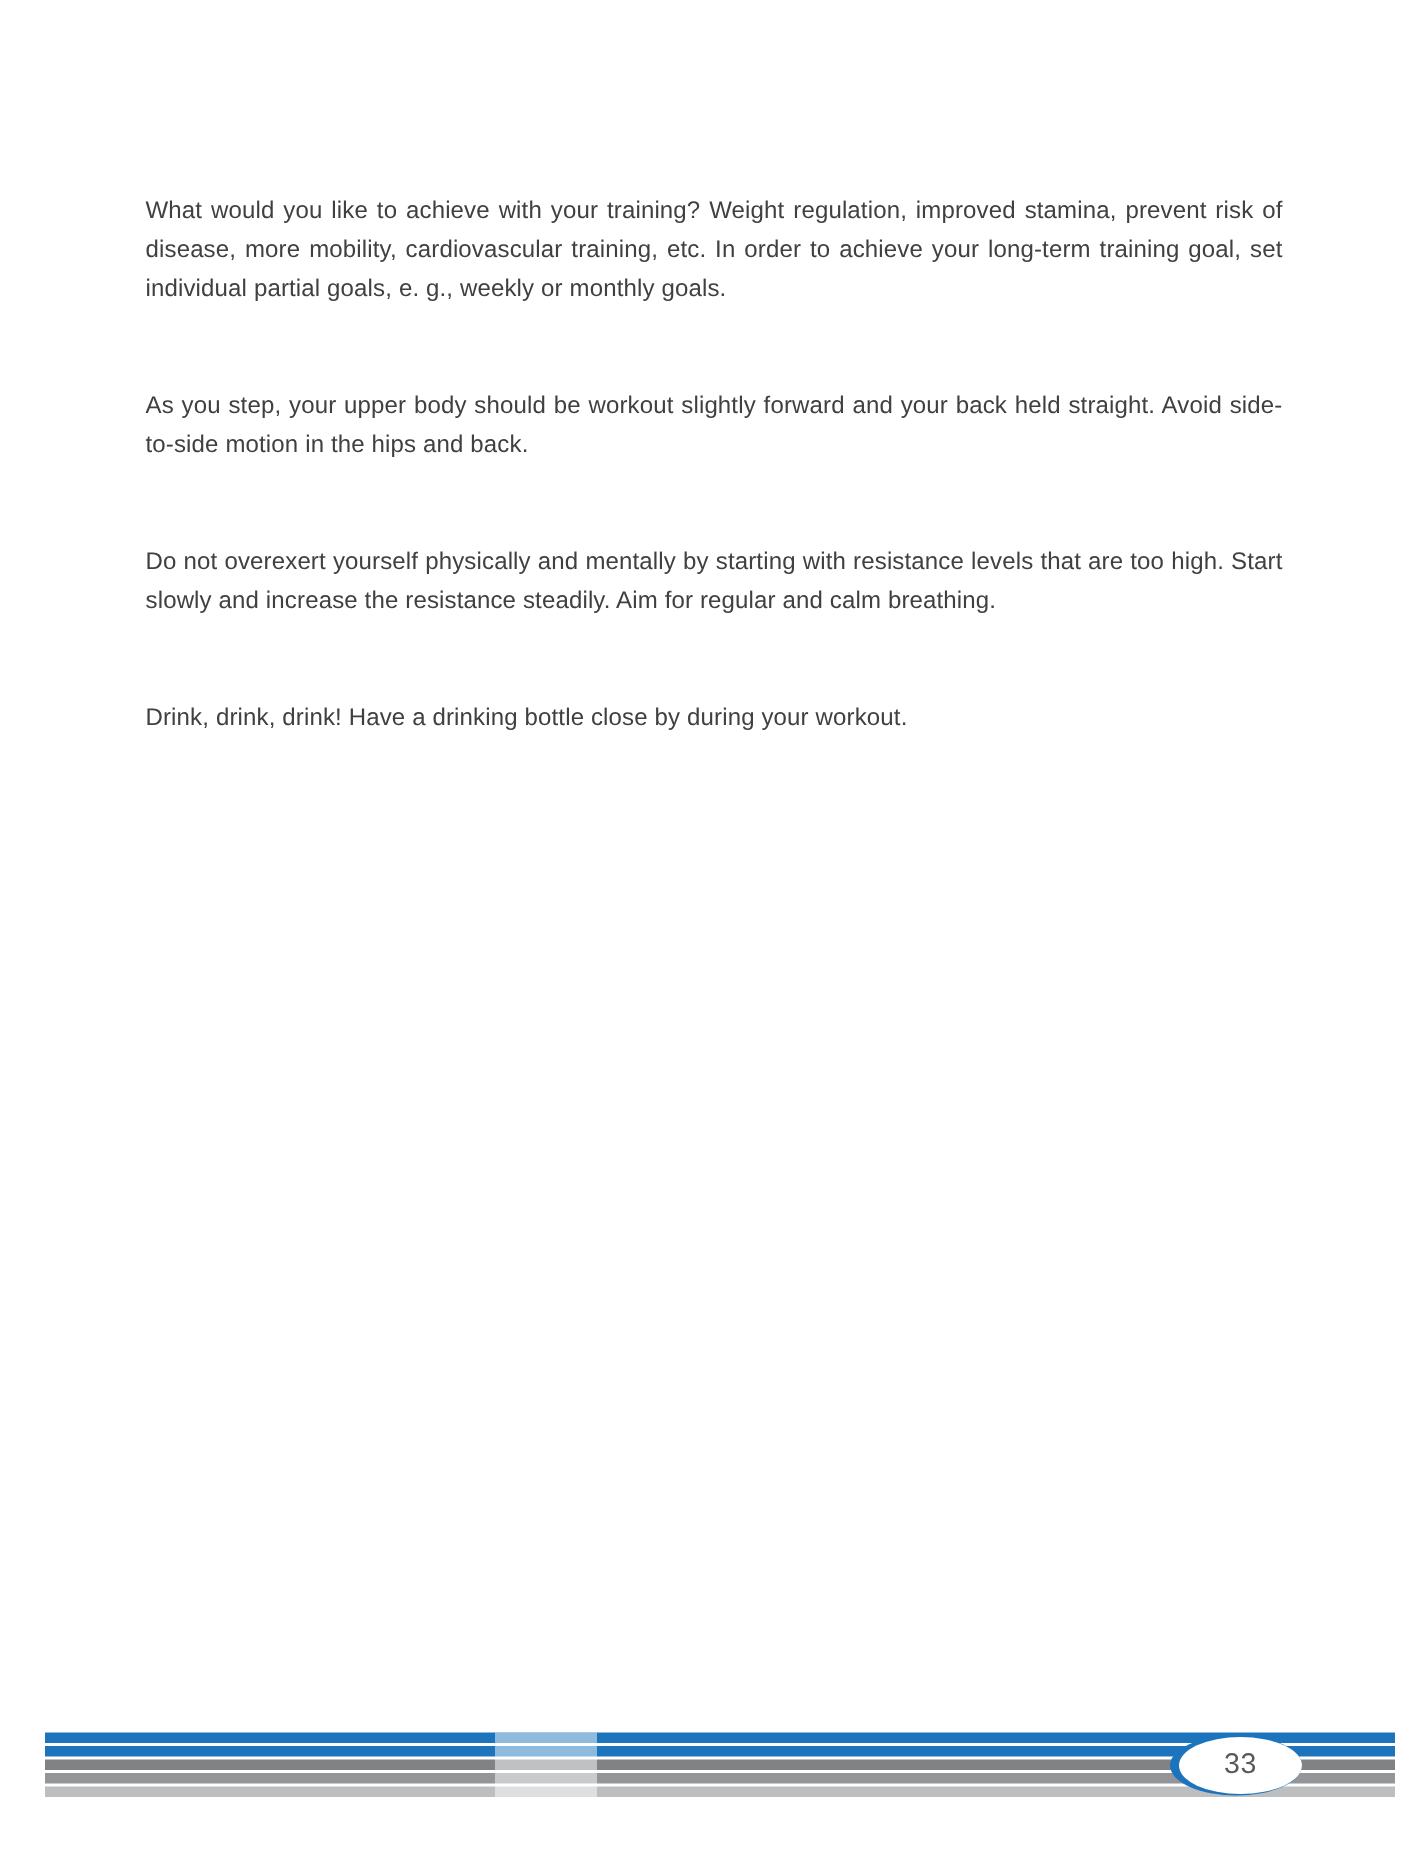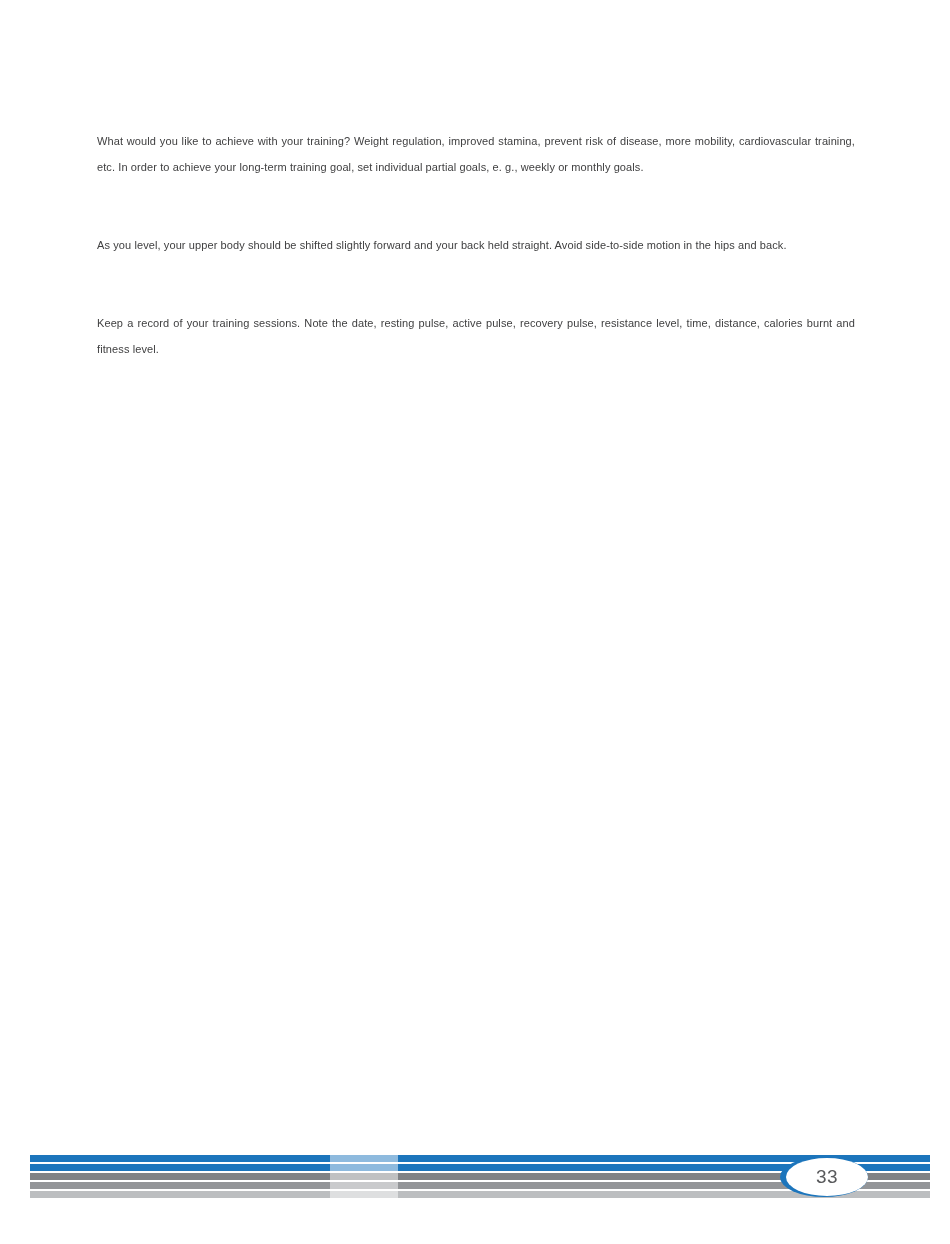--- a/index.html
+++ b/index.html
@@ -16,21 +16,21 @@
     font-family: "Liberation Sans", "DejaVu Sans", sans-serif;
   }
   .content {
     position: absolute;
     top: 128px;
     left: 97px;
     right: 95px;
   }
   .content p {
     margin: 0 0 52px 0;
-    font-size: 11px;
+    font-size: 16px;
     line-height: 26px;
     color: #404041;
     text-align: justify;
     letter-spacing: 0.1px;
   }
   
   .footer {
     position: absolute;
     left: 30px;
     right: 20px;
@@ -88,22 +88,23 @@
     letter-spacing: 0.5px;
   }
 </style>
 </head>
 <body>
 
 <div class="page">
 
   <div class="content">
     <p>What would you like to achieve with your training? Weight regulation, improved stamina, prevent risk of disease, more mobility, cardiovascular training, etc. In order to achieve your long-term training goal, set individual partial goals, e. g., weekly or monthly goals.</p>
-    <p>As you level, your upper body should be shifted slightly forward and your back held straight. Avoid side-to-side motion in the hips and back.</p>
-    <p>Keep a record of your training sessions. Note the date, resting pulse, active pulse, recovery pulse, resistance level, time, distance, calories burnt and fitness level.</p>
+    <p>As you step, your upper body should be workout slightly forward and your back held straight. Avoid side-to-side motion in the hips and back.</p>
+    <p>Do not overexert yourself physically and mentally by starting with resistance levels that are too high. Start slowly and increase the resistance steadily. Aim for regular and calm breathing.</p>
+    <p>Drink, drink, drink! Have a drinking bottle close by during your workout.</p>
   </div>
 
   <div class="footer">
     <div class="stripes">
       <div class="stripe" style="background: rgb(28, 117, 188);"></div>
       <div class="stripe" style="background: rgb(28, 117, 188);"></div>
       <div class="stripe" style="background: rgb(128, 130, 133);"></div>
       <div class="stripe" style="background: rgb(147, 149, 152);"></div>
       <div class="stripe" style="background: rgb(188, 190, 192);"></div>
     </div>

